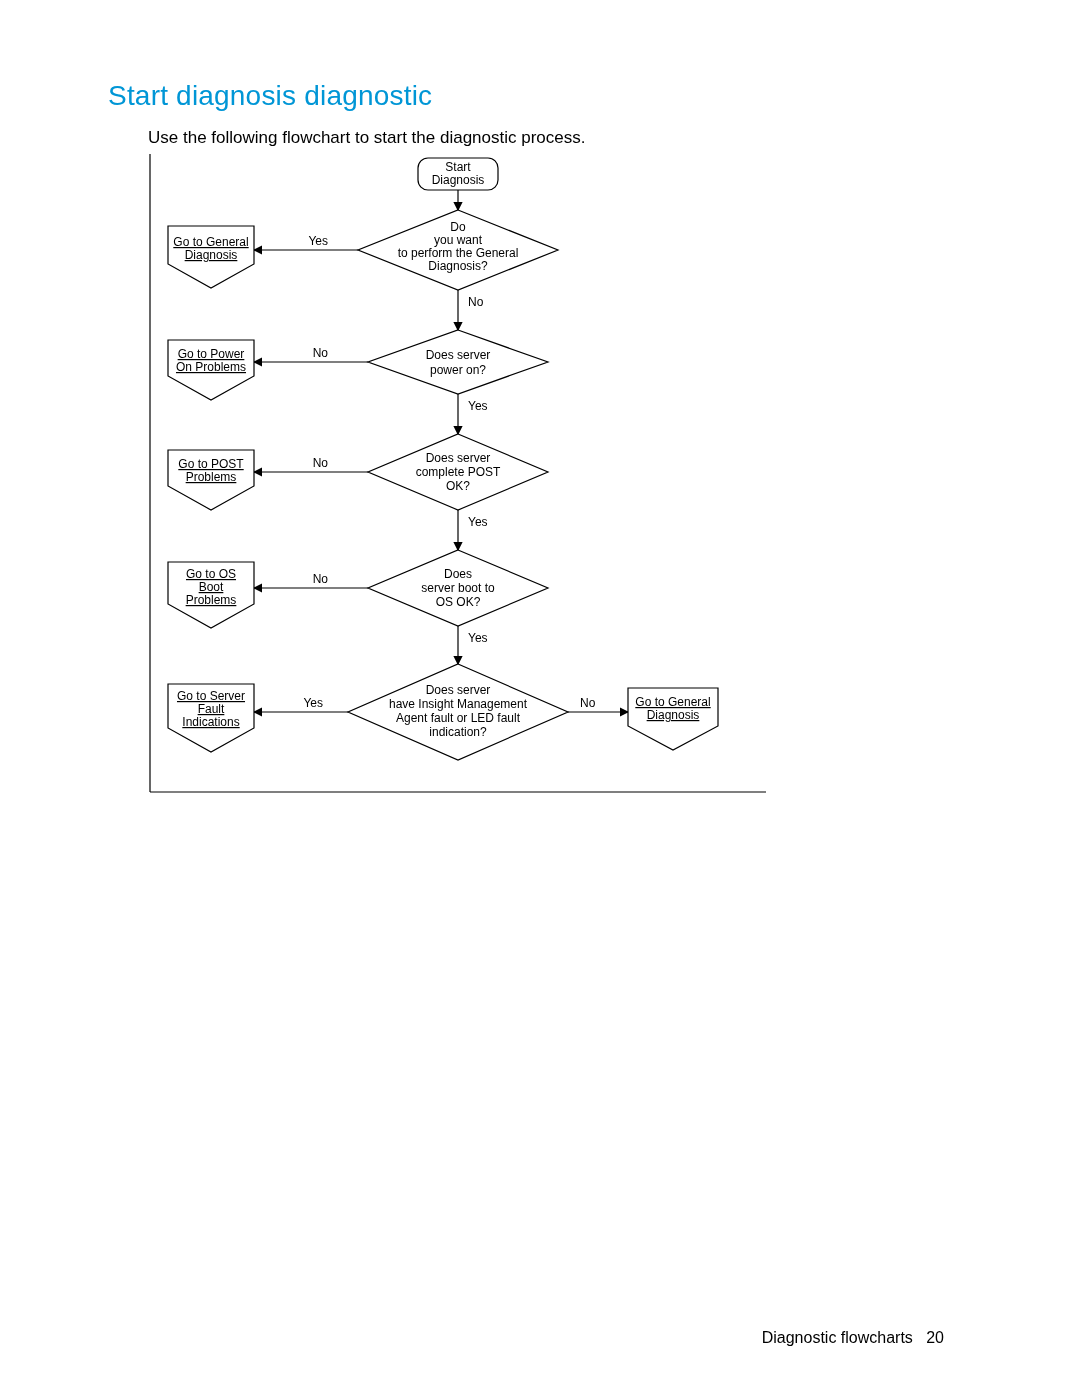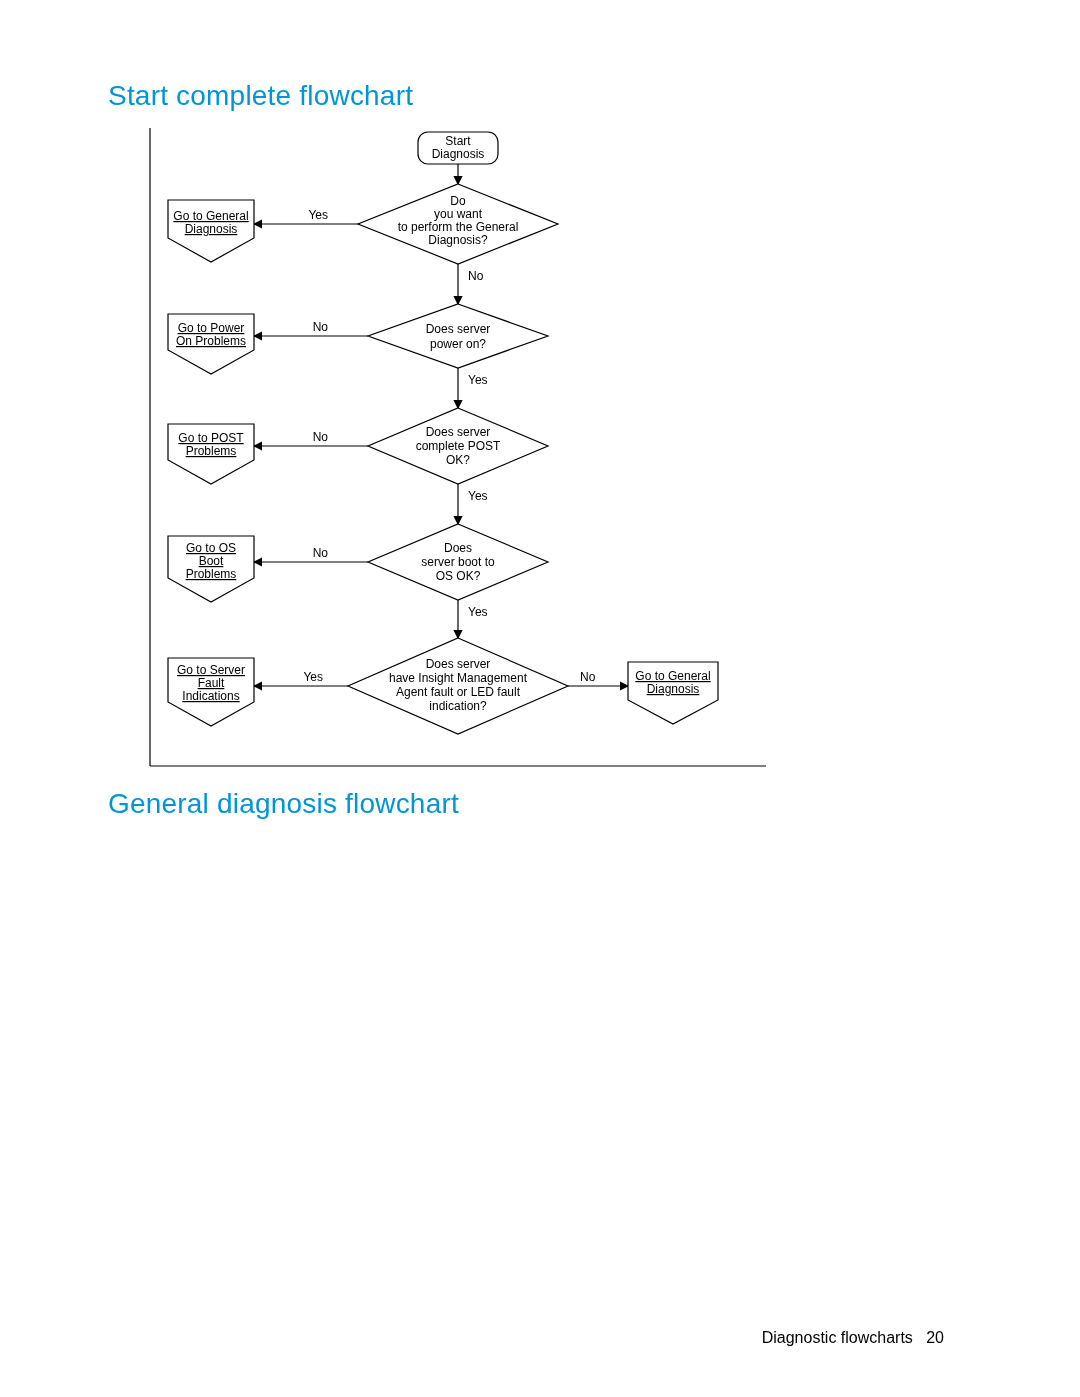--- a/index.html
+++ b/index.html
@@ -13,21 +13,22 @@
 .axes{stroke:#000;stroke-width:1.2;fill:none}
 .shape{stroke:#000;stroke-width:1.2;fill:#fff}
 .conn{stroke:#000;stroke-width:1.2;fill:none}
 .lab{fill:#000;font-family:Arial,sans-serif;font-size:12px}
 .footer{position:absolute;bottom:50px;right:136px;font-size:16px;color:#000}
 </style>
 </head>
 <body>
 
 <div class="page">
-  <h2>Start complete flowchart</h2>
+  <h2>Start diagnosis diagnostic</h2>
+  <p class="intro">Use the following flowchart to start the diagnostic process.</p>
 
   <div class="chart">
     <svg width="620" height="640" viewBox="0 0 620 640">
 
       <line class="axes" x1="2" y1="0" x2="2" y2="638"></line>
       <line class="axes" x1="2" y1="638" x2="618" y2="638"></line>
 
       <defs>
           <marker id="ah" markerWidth="8" markerHeight="8" refX="7" refY="4" orient="auto">
             <path d="M0,0 L8,4 L0,8 z" fill="#000"></path>
@@ -108,18 +109,17 @@
       <text class="flowtext link" x="63" y="572" text-anchor="middle">Indications</text>
 
       <text class="lab" x="432" y="553">No</text>
       <line class="conn" x1="420" y1="558" x2="480" y2="558" marker-end="url(#ah)"></line>
       <polygon class="shape" points="480,534 570,534 570,572 525,596 480,572"></polygon>
       <text class="flowtext link" x="525" y="552" text-anchor="middle">Go to General</text>
       <text class="flowtext link" x="525" y="565" text-anchor="middle">Diagnosis</text>
     </svg>
   </div>
 
-  <h2>General diagnosis flowchart</h2>
 </div>
 
 <div class="footer">
   <span>Diagnostic flowcharts</span>&nbsp;&nbsp;&nbsp;<span>20</span>
 </div>
 
 </body></html>

